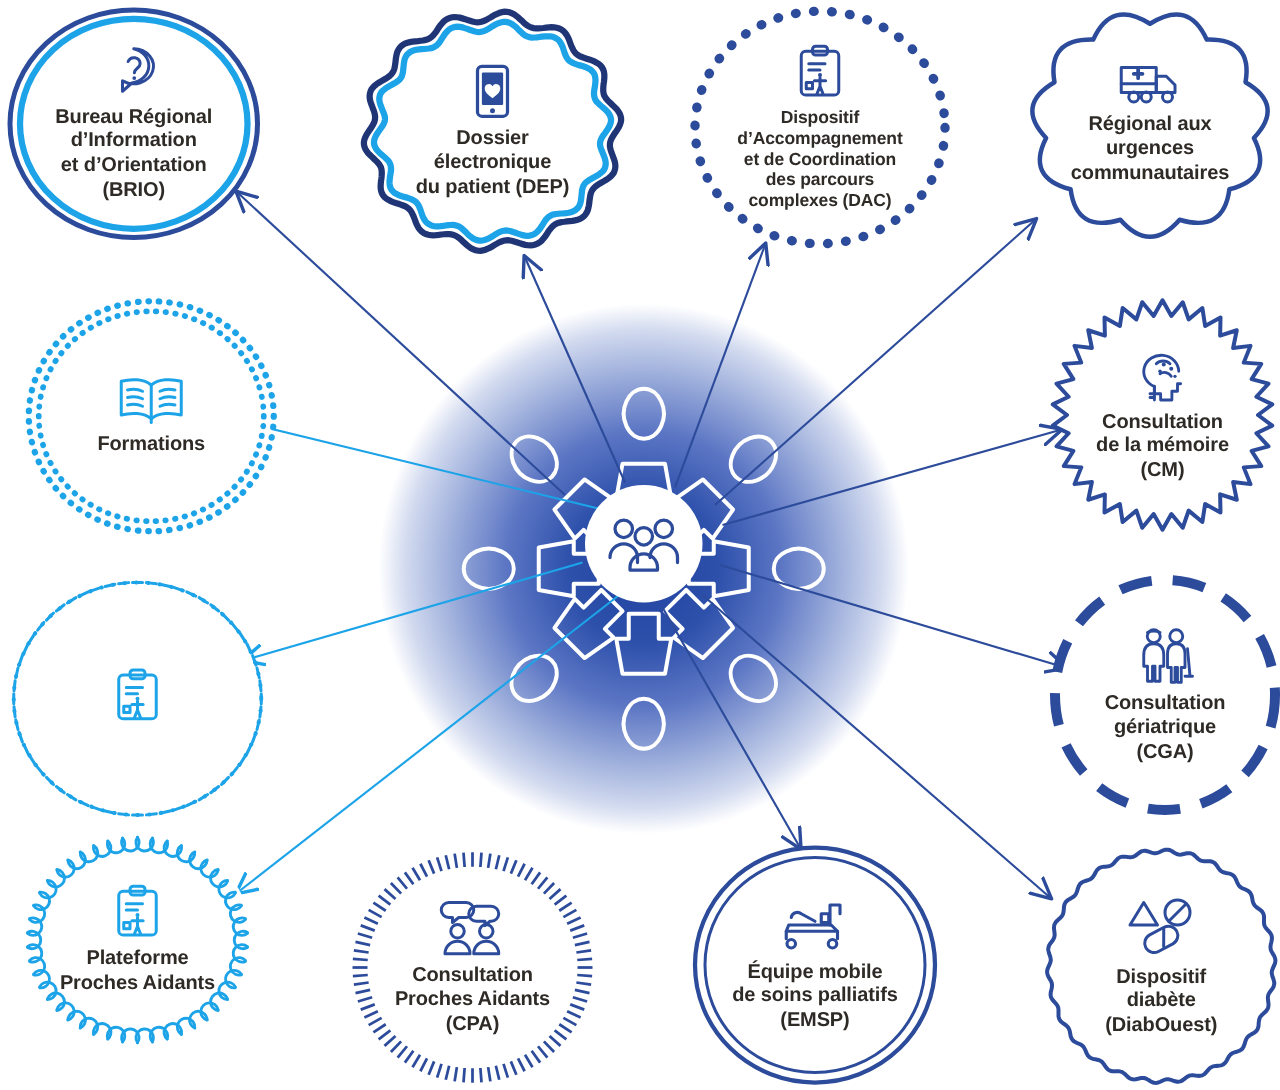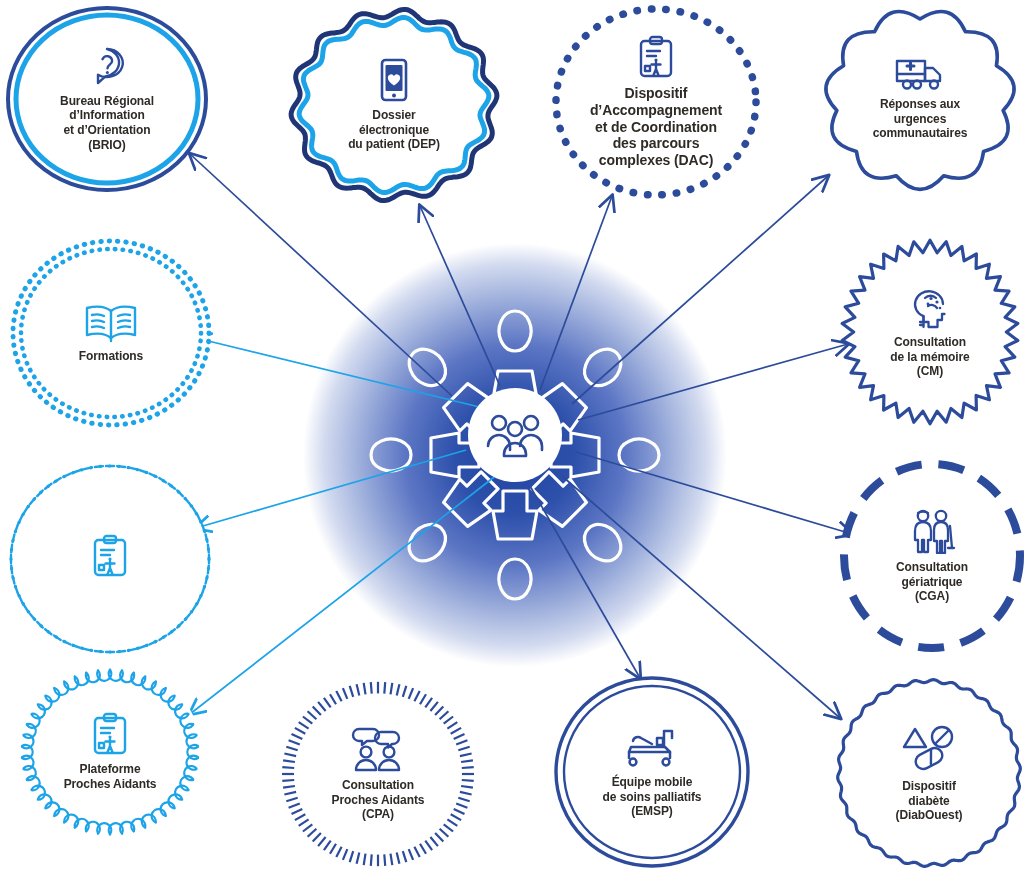--- a/index.html
+++ b/index.html
@@ -26,21 +26,21 @@
   .node .deco{position:absolute;left:0;top:0;width:100%;height:100%;z-index:0;}
   .node .inner{
     position:relative;z-index:1;
     display:flex;flex-direction:column;align-items:center;justify-content:center;
     width:74%;
   }
   .node .ico{display:block;margin-bottom:6px;}
   .node .lbl{
     color:#2e2a26;
     font-weight:bold;
-    font-size:12px;
+    font-size:16px;
     line-height:1.22;
     letter-spacing:-0.1px;
     white-space:pre-line;
   }
   .node.small .lbl{font-size:14px;line-height:1.2;}
   .hubcore{
     position:absolute;
     border-radius:50%;
     background:#ffffff;
     display:flex;align-items:center;justify-content:center;
@@ -206,27 +206,27 @@
         <g fill="none" stroke="#2C4B9B" stroke-width="2.4" stroke-linejoin="round" stroke-linecap="round">
           <path d="M2,4 h28 v20 h-28 z"></path>
           <path d="M30,11 h8 l7,7 v6 h-15 z"></path>
           <path d="M12,9 h7 M15.5,5.5 v7" stroke-width="3"></path>
           <path d="M2,17 h28"></path>
           <circle cx="12" cy="27.5" r="4"></circle>
           <circle cx="22" cy="27.5" r="4"></circle>
           <circle cx="39" cy="27.5" r="4"></circle>
         </g>
       </svg>
-      <div class="lbl">Réponses aux
+      <div class="lbl">Régional aux
 urgences
 communautaires</div>
     </div>
   </div>
 
-  <div class="node" style="left:8px;top:236px;width:206px;height:194px;">
+  <div class="node" style="left:18px;top:236px;width:206px;height:194px;">
     <svg class="deco" viewBox="0 0 206 194">
       <ellipse cx="103" cy="97" rx="98" ry="92" fill="#fff" stroke="#1CA3E8" stroke-width="5" stroke-linecap="round" stroke-dasharray="0.4 8"></ellipse>
       <ellipse cx="103" cy="97" rx="90" ry="84" fill="none" stroke="#1CA3E8" stroke-width="4.6" stroke-linecap="round" stroke-dasharray="0.4 7.4"></ellipse>
     </svg>
     <div class="inner">
       <svg class="ico" width="56" height="40" viewBox="0 0 56 40">
         <g fill="none" stroke="#1CA3E8" stroke-width="2.4" stroke-linejoin="round" stroke-linecap="round">
           <path d="M28,8 C22,3 12,3 4,5 v27 c8,-2 18,-2 24,3 C34,30 44,30 52,32 V5 c-8,-2 -18,-2 -24,3 z"></path>
           <path d="M28,8 v30"></path>
           <path d="M9,12 c4,-1 8,-1 12,1 M9,18 c4,-1 8,-1 12,1 M9,24 c4,-1 8,-1 12,1"></path>

